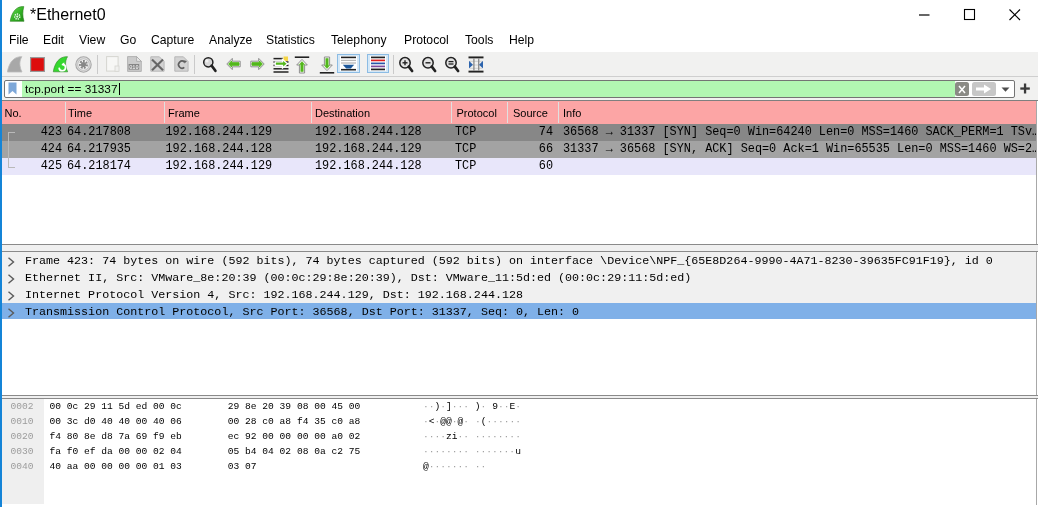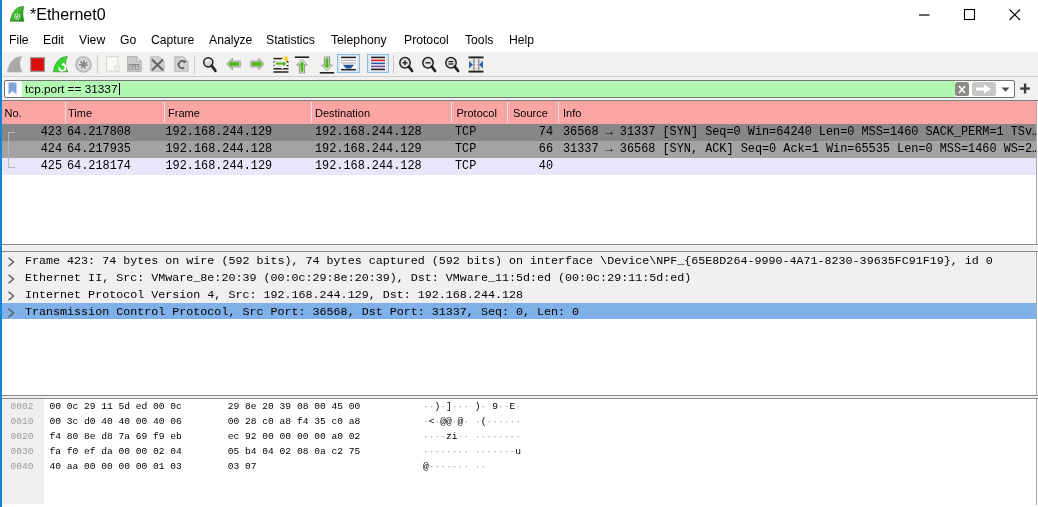--- a/index.html
+++ b/index.html
@@ -230,21 +230,21 @@
  <span class="abs" style="left:455px">TCP</span>
  <span class="abs" style="left:490px;width:63px;text-align:right">66</span>
  <span class="abs" style="left:563px;white-space:pre">31337 → 36568 [SYN, ACK] Seq=0 Ack=1 Win=65535 Len=0 MSS=1460 WS=2…</span>
 </div>
 <div class="abs mono" id="row425" style="left:0;top:157.8px;width:1036px;height:16.8px;line-height:16.8px;background:#e8e6fa;font-size:11.85px;overflow:hidden">
  <span class="abs" style="left:0;width:62px;text-align:right">425</span>
  <span class="abs" style="left:67px">64.218174</span>
  <span class="abs" style="left:165.5px">192.168.244.129</span>
  <span class="abs" style="left:315px">192.168.244.128</span>
  <span class="abs" style="left:455px">TCP</span>
- <span class="abs" style="left:490px;width:63px;text-align:right">40</span>
+ <span class="abs" style="left:490px;width:63px;text-align:right">60</span>
 </div>
 
 <div class="abs" style="left:8px;top:132px;width:1px;height:34.5px;background:#b9b9b9"></div>
 <div class="abs" style="left:8px;top:132px;width:6.5px;height:1px;background:#b9b9b9"></div>
 <div class="abs" style="left:8px;top:166.5px;width:6.5px;height:1px;background:#b9b9b9"></div>
 <div class="abs" style="left:0;top:244px;width:1038px;height:1px;background:#8a8a8a"></div>
 
 <div class="abs" style="left:0;top:245px;width:1038px;height:5.7px;background:#f0f0f0"></div>
 
 <div class="abs" style="left:0;top:250.7px;width:1038px;height:1px;background:#8a8a8a"></div>

